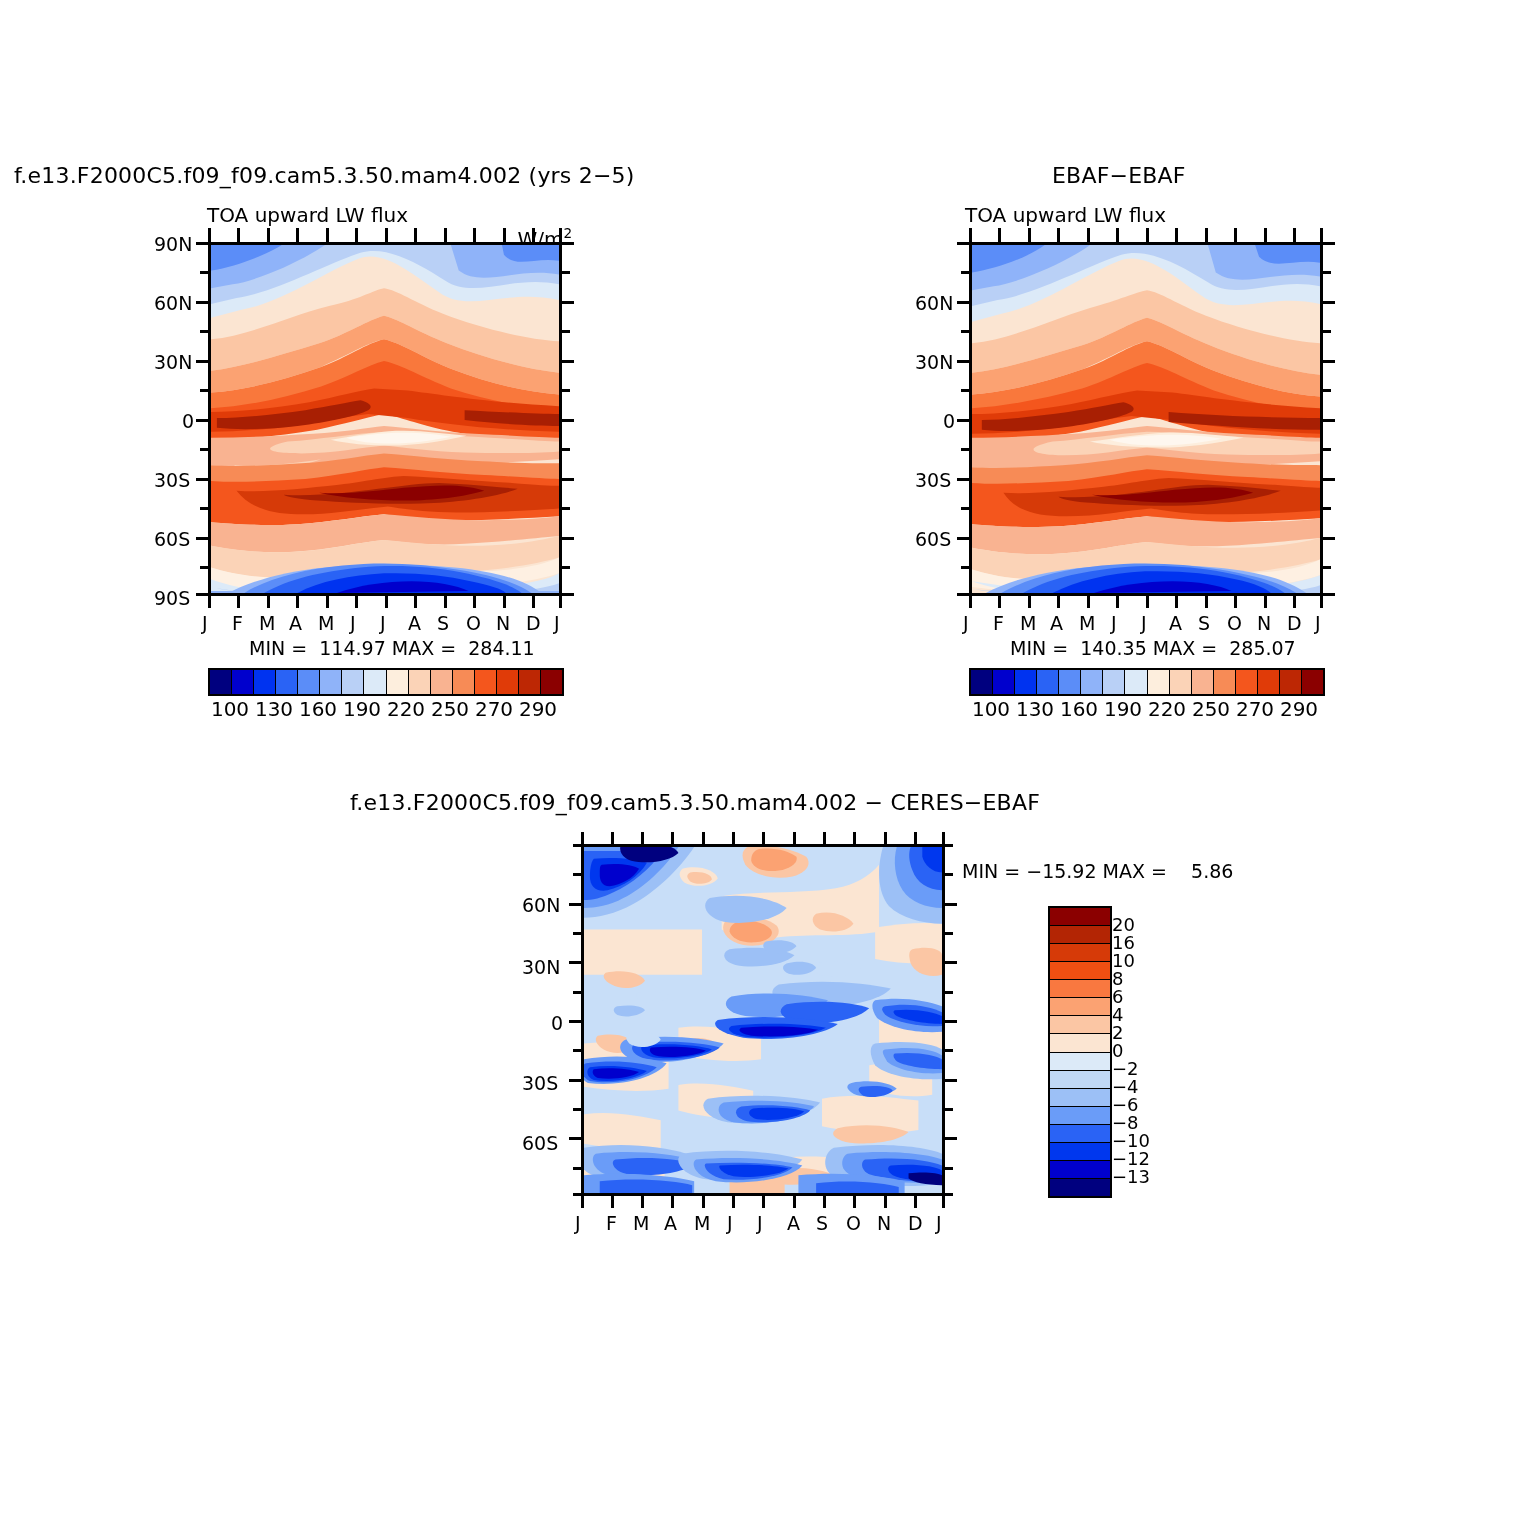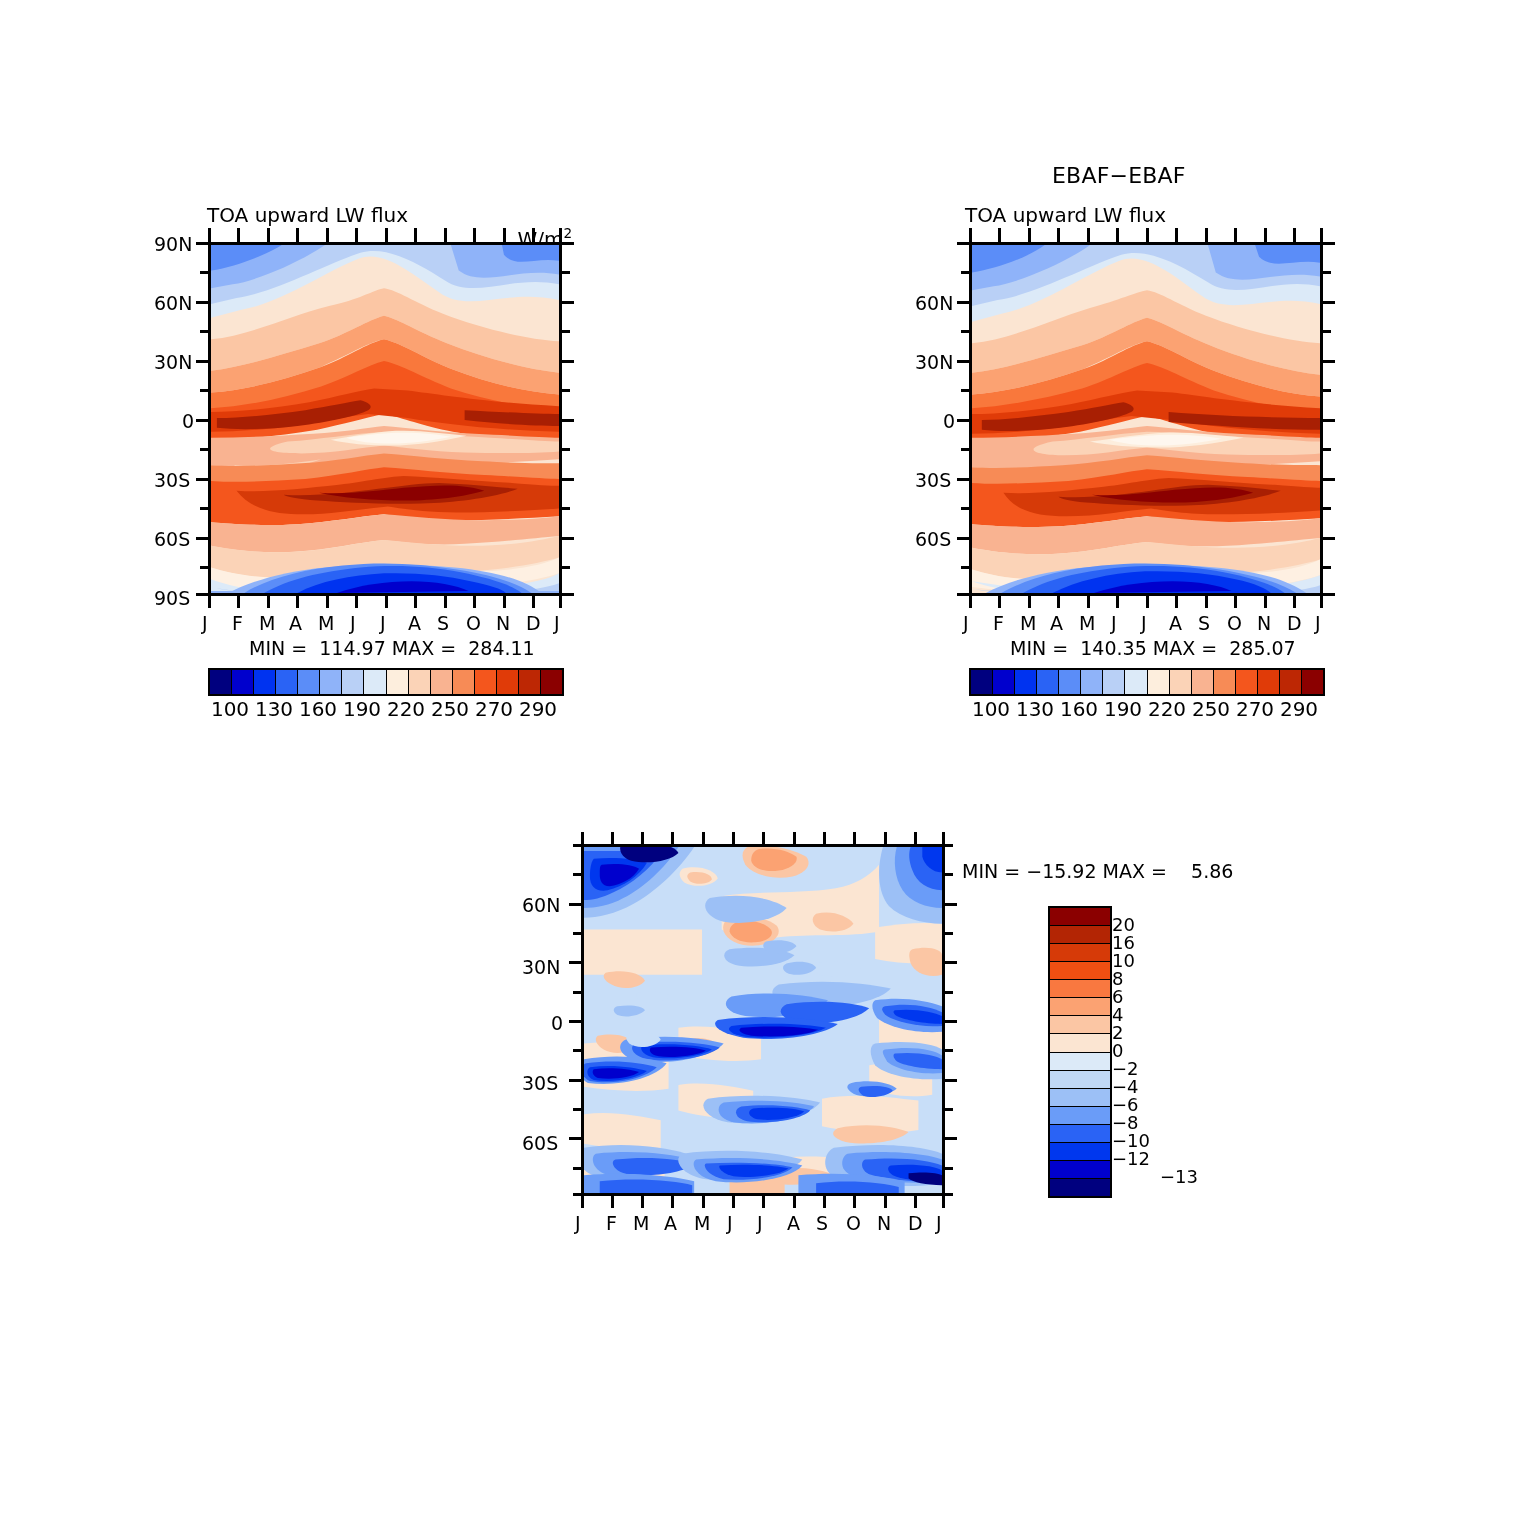--- a/index.html
+++ b/index.html
@@ -32,20 +32,21 @@
   .vcbar .vcell{flex:1 1 0;width:100%;border-bottom:1px solid #000;box-sizing:border-box;}
   .vcbar .vcell:last-child{border-bottom:none;}
   .vcbarlabels{position:absolute;}
   .vcbarlabels span{position:absolute;transform:translateY(-50%);text-align:right;display:block;width:46px;}
 </style>
 </head>
 <body>
 
 <div class="panel" style="left:0;top:0;width:760px;height:760px;">
 
+  <div class="abs txt t-title" style="left:14px;top:163px;">f.e13.F2000C5.f09_f09.cam5.3.50.mam4.002 (yrs 2−5)</div>
 
   <div class="abs txt t-sub" style="left:207px;top:203px;">TOA upward LW flux</div>
 
   <div class="abs txt t-sub" style="left:492px;top:203px;">
     <span>W/m</span><sup>2</sup>
   </div>
 
   <div class="abs txt t-tick" style="left:154px;top:233px;">90N</div>
   <div class="abs txt t-tick" style="left:154px;top:292px;">60N</div>
   <div class="abs txt t-tick" style="left:154px;top:351px;">30N</div>
@@ -409,20 +410,21 @@
       <span class="txt t-cbar" style="left: 154px;">190</span>
       <span class="txt t-cbar" style="left: 198px;">220</span>
       <span class="txt t-cbar" style="left: 242px;">250</span>
       <span class="txt t-cbar" style="left: 286px;">270</span>
       <span class="txt t-cbar" style="left: 330px;">290</span>
     </div>
 </div>
 
 <div class="panel" style="left:0;top:760px;width:1524px;height:560px;">
 
+  <div class="abs txt t-title" style="left:350px;top:30px;">f.e13.F2000C5.f09_f09.cam5.3.50.mam4.002 − CERES−EBAF</div>
 
   <div class="abs txt t-minmax" style="left:962px;top:100px;">MIN = −15.92 MAX =    5.86</div>
 
   <div class="abs txt t-tick" style="left:522px;top:134px;">60N</div>
   <div class="abs txt t-tick" style="left:522px;top:196px;">30N</div>
   <div class="abs txt t-tick" style="left:551px;top:252px;">0</div>
   <div class="abs txt t-tick" style="left:522px;top:312px;">30S</div>
   <div class="abs txt t-tick" style="left:522px;top:372px;">60S</div>
 
   <div class="plotbox" style="left:581px;top:84px;width:364px;height:352px;">
@@ -635,15 +637,15 @@
       <span class="txt t-cbar-v" style="top: 90px; left: 0px; text-align: left;">6</span>
       <span class="txt t-cbar-v" style="top: 108px; left: 0px; text-align: left;">4</span>
       <span class="txt t-cbar-v" style="top: 126px; left: 0px; text-align: left;">2</span>
       <span class="txt t-cbar-v" style="top: 144px; left: 0px; text-align: left;">0</span>
       <span class="txt t-cbar-v" style="top: 162px; left: 0px; text-align: left;">−2</span>
       <span class="txt t-cbar-v" style="top: 180px; left: 0px; text-align: left;">−4</span>
       <span class="txt t-cbar-v" style="top: 198px; left: 0px; text-align: left;">−6</span>
       <span class="txt t-cbar-v" style="top: 216px; left: 0px; text-align: left;">−8</span>
       <span class="txt t-cbar-v" style="top: 234px; left: 0px; text-align: left;">−10</span>
       <span class="txt t-cbar-v" style="top: 252px; left: 0px; text-align: left;">−12</span>
-      <span class="txt t-cbar-v" style="top: 270px; left: 0px; text-align: left; margin-left: 48px;">−13</span>
+      <span class="txt t-cbar-v" style="top: 270px; left: 0px; text-align: left;">−13</span>
     </div>
 </div>
 
 </body></html>

